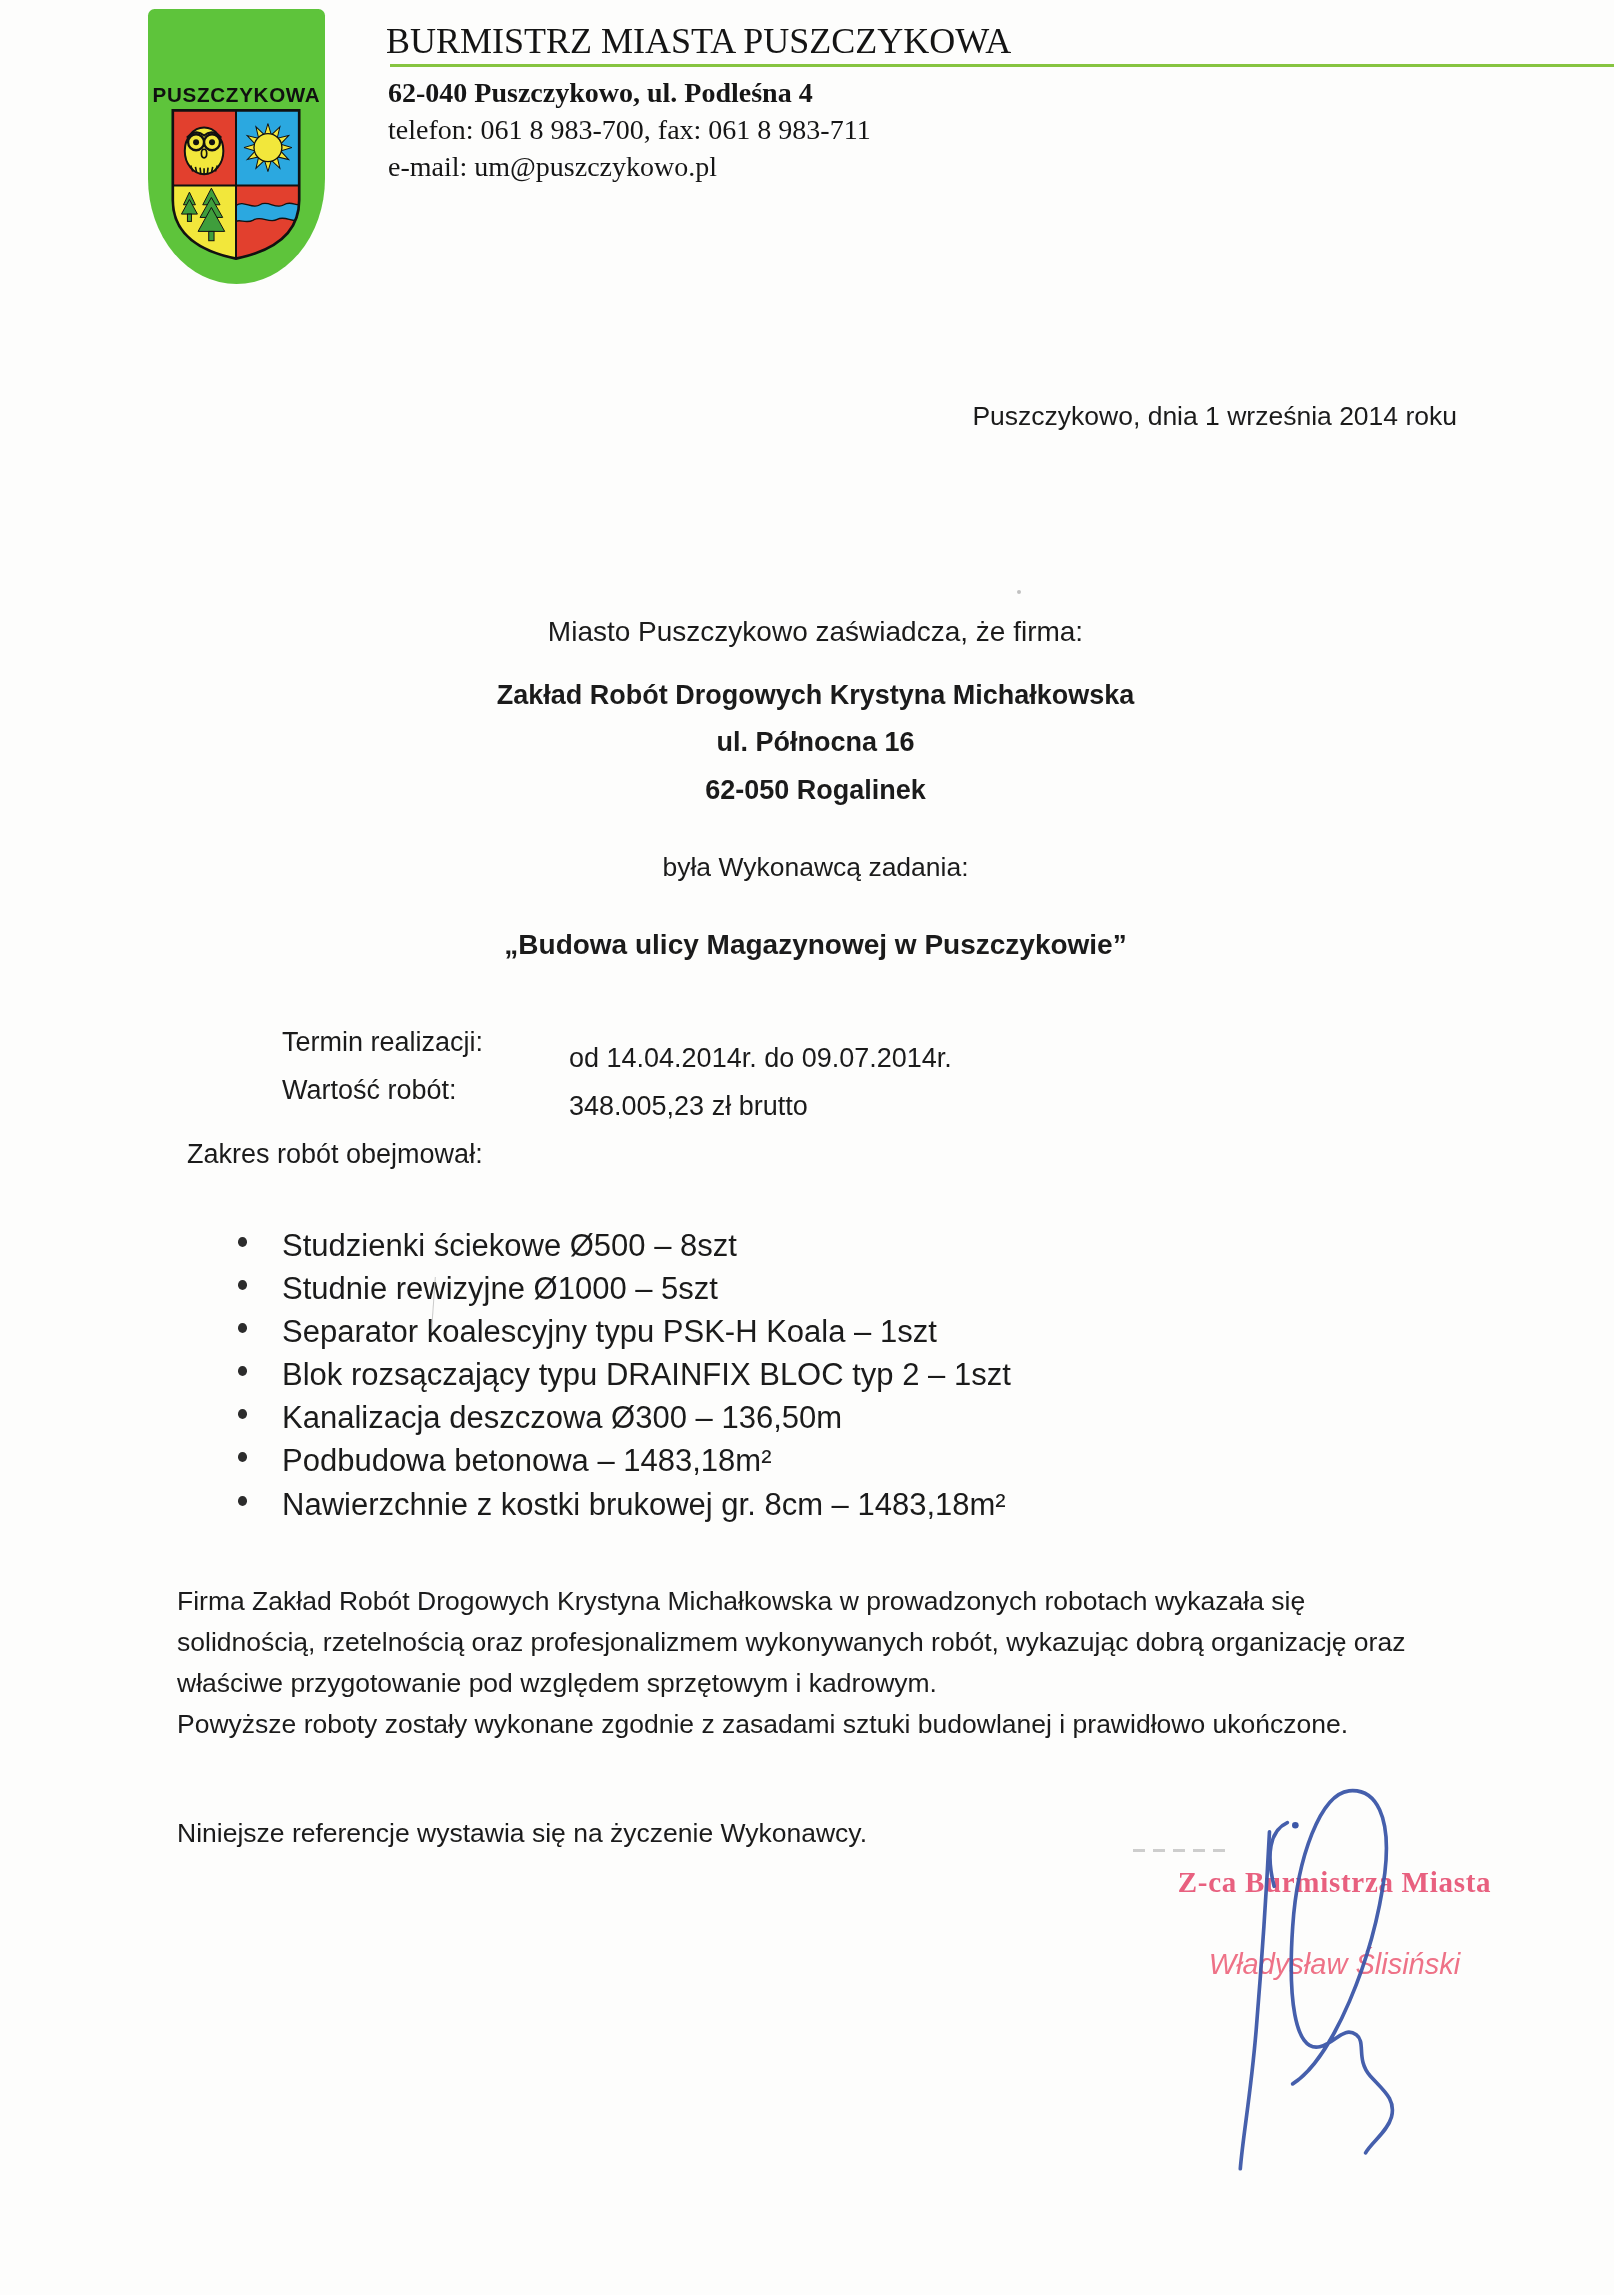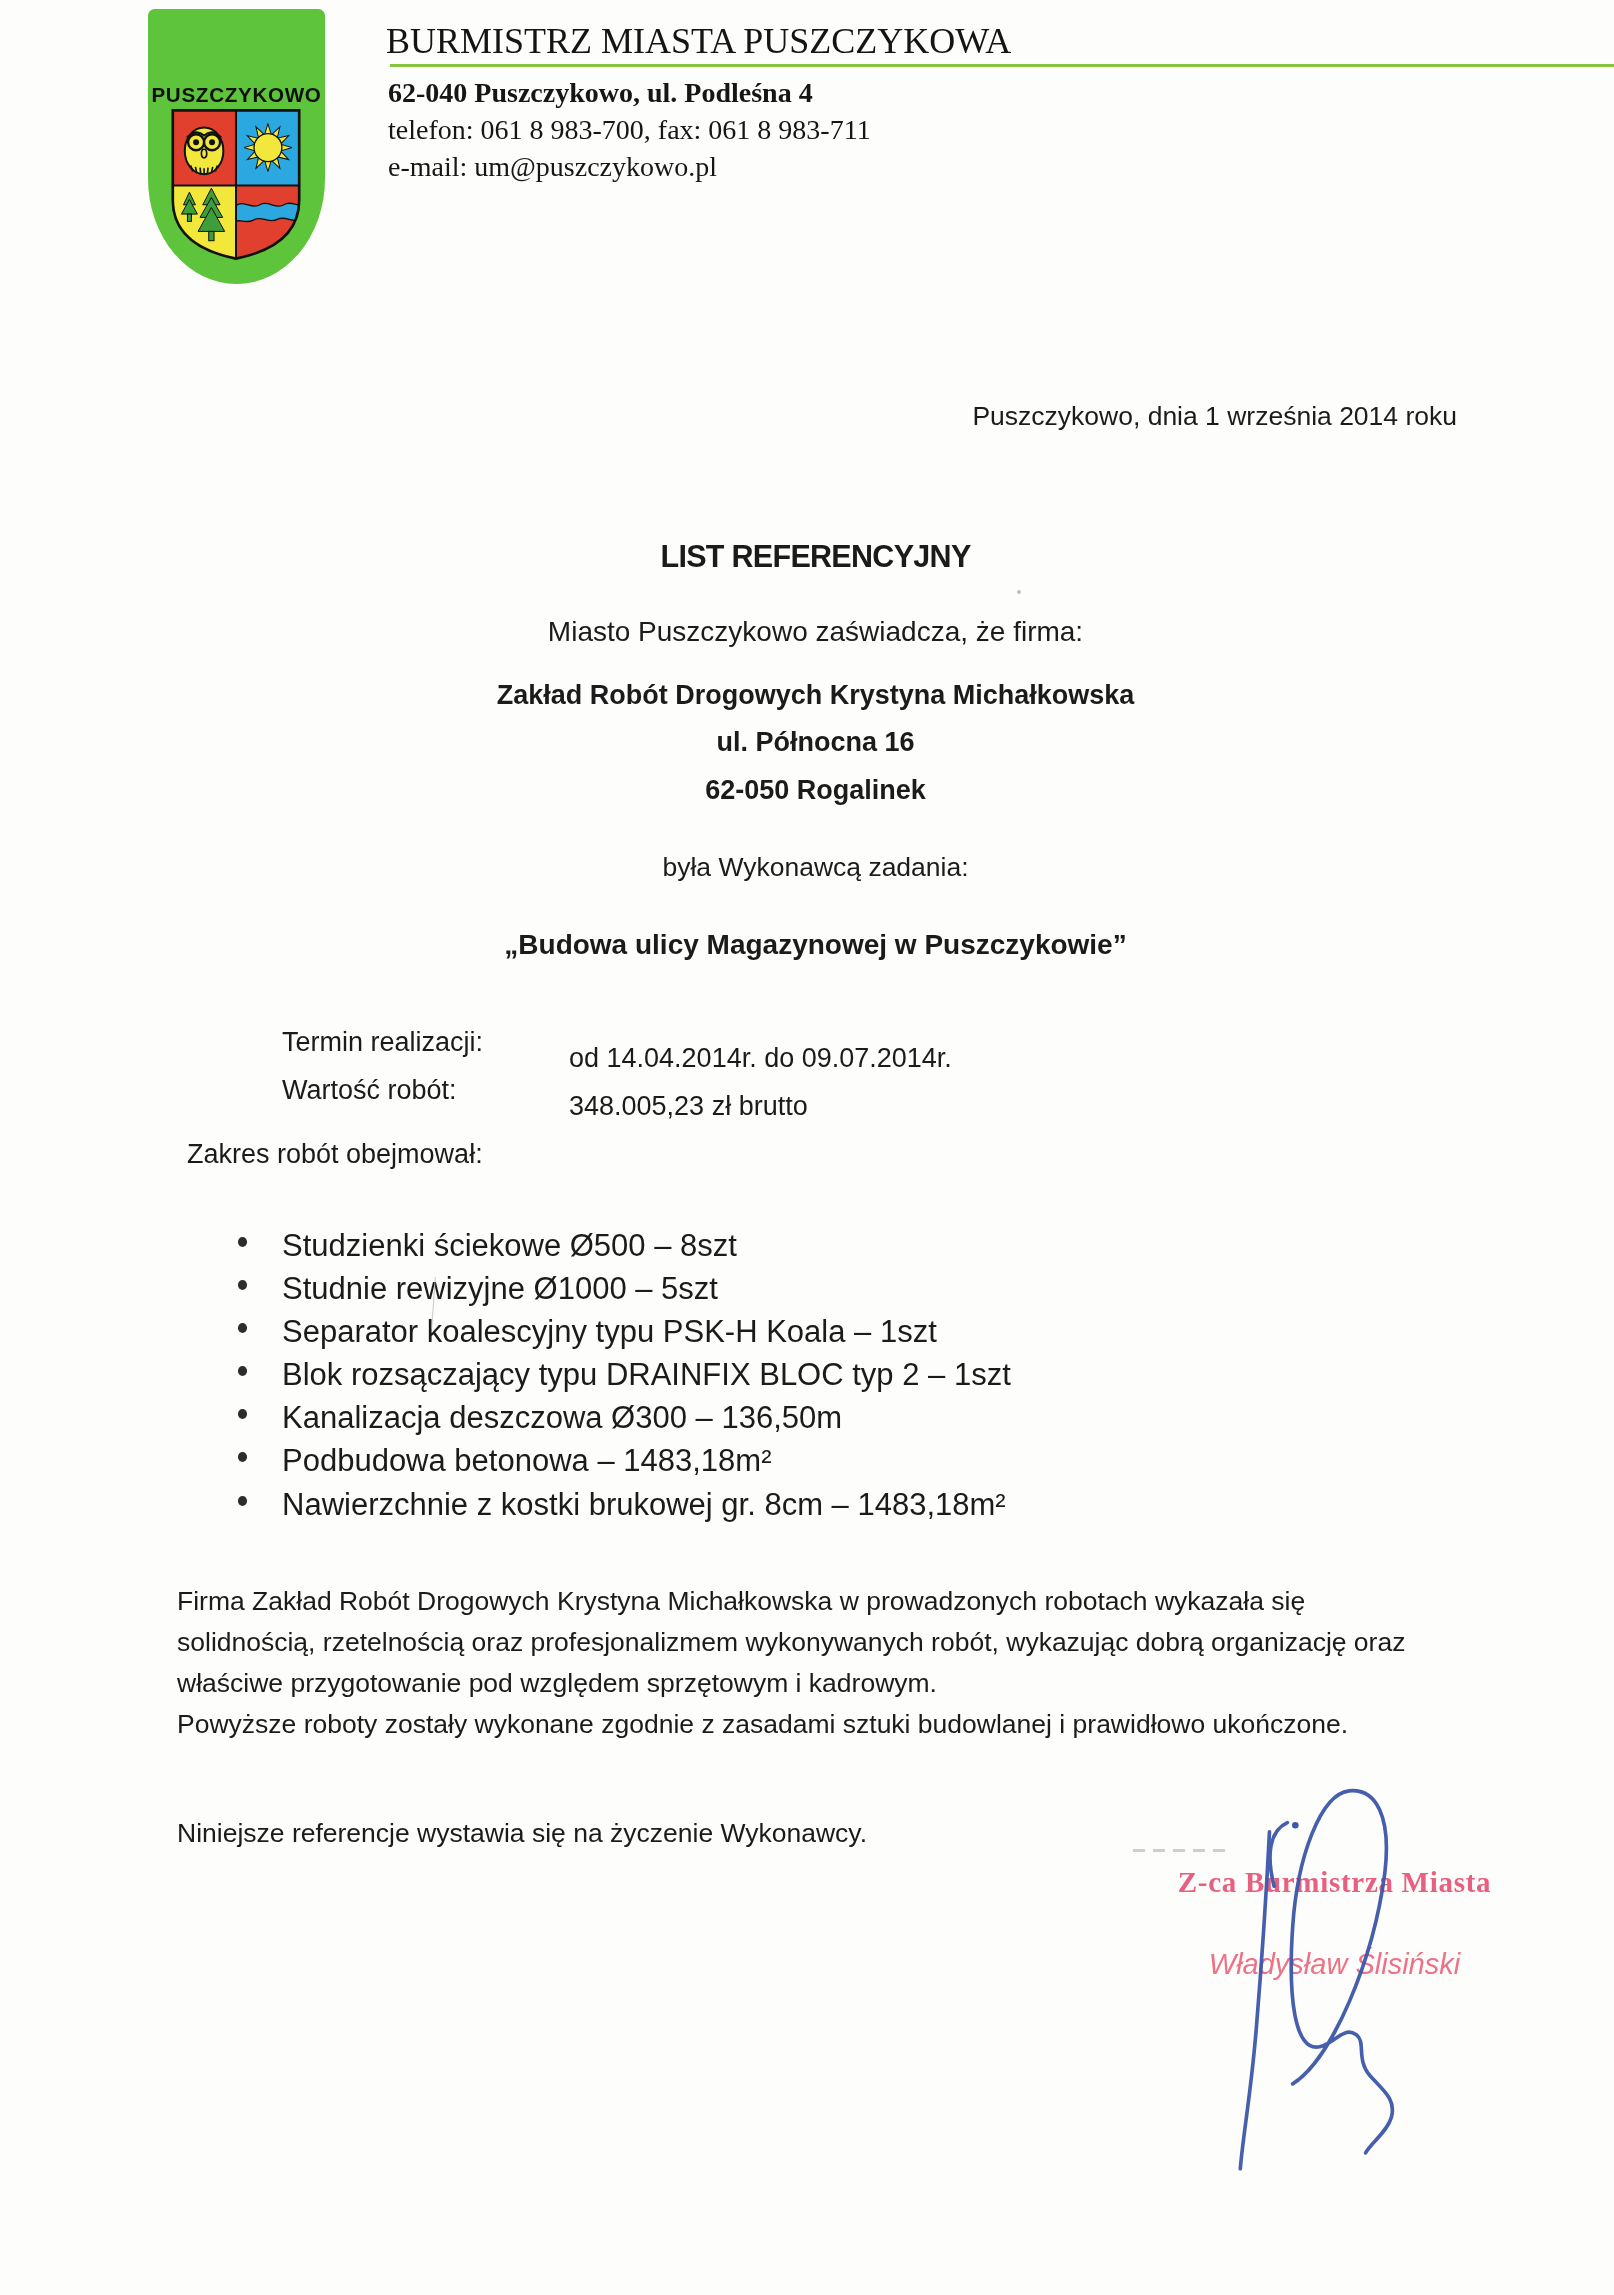--- a/index.html
+++ b/index.html
@@ -95,21 +95,21 @@
     left:1133px;top:1849px;width:100px;height:3.3px;opacity:.5;
     background:repeating-linear-gradient(90deg,#9e9e9e 0 12px,transparent 12px 20px);
   }
 </style>
 </head>
 <body>
 
 <div class="page">
 
   <div class="abs logo">
-    <div class="logo-label">PUSZCZYKOWO</div>
+    <div class="logo-label">PUSZCZYKOWA</div>
     <svg class="crest" viewBox="0 0 200 233">
       <defs>
         <clipPath id="crestClip">
           <path d="M5,5 H195 V140 Q195,208 100,228 Q5,208 5,140 Z"></path>
         </clipPath>
       </defs>
       <g clip-path="url(#crestClip)">
         <rect x="0" y="0" width="100" height="118" fill="var(--crest-red)"></rect>
         <rect x="100" y="0" width="100" height="118" fill="var(--crest-blue)"></rect>
         <rect x="0" y="118" width="100" height="115" fill="var(--crest-yellow)"></rect>
@@ -163,21 +163,20 @@
   </div>
 
   <div class="abs serif header-title nowrap">BURMISTRZ MIASTA PUSZCZYKOWA</div>
   <div class="abs header-divider"></div>
   <div class="abs serif addr addr-1 nowrap">62-040 Puszczykowo, ul. Podleśna 4</div>
   <div class="abs serif addr addr-2 nowrap">telefon: 061 8 983-700, fax: 061 8 983-711</div>
   <div class="abs serif addr addr-3 nowrap">e-mail: um@puszczykowo.pl</div>
 
   <div class="abs date-line nowrap">Puszczykowo, dnia 1 września 2014 roku</div>
 
-  <div class="abs center-band doc-title">LIST REFERENCYJNY</div>
   <div class="abs center-band intro-line">Miasto Puszczykowo zaświadcza, że firma:</div>
   <div class="abs center-band company-name">Zakład Robót Drogowych Krystyna Michałkowska</div>
   <div class="abs center-band company-street">ul. Północna 16</div>
   <div class="abs center-band company-city">62-050 Rogalinek</div>
   <div class="abs center-band role-line">była Wykonawcą zadania:</div>
   <div class="abs center-band project-title">„Budowa ulicy Magazynowej w Puszczykowie”</div>
 
   <div class="abs kv-label row-term nowrap">Termin realizacji:</div>
   <div class="abs kv-value row-term nowrap">od 14.04.2014r. do 09.07.2014r.</div>
   <div class="abs kv-label row-value nowrap">Wartość robót:</div>

